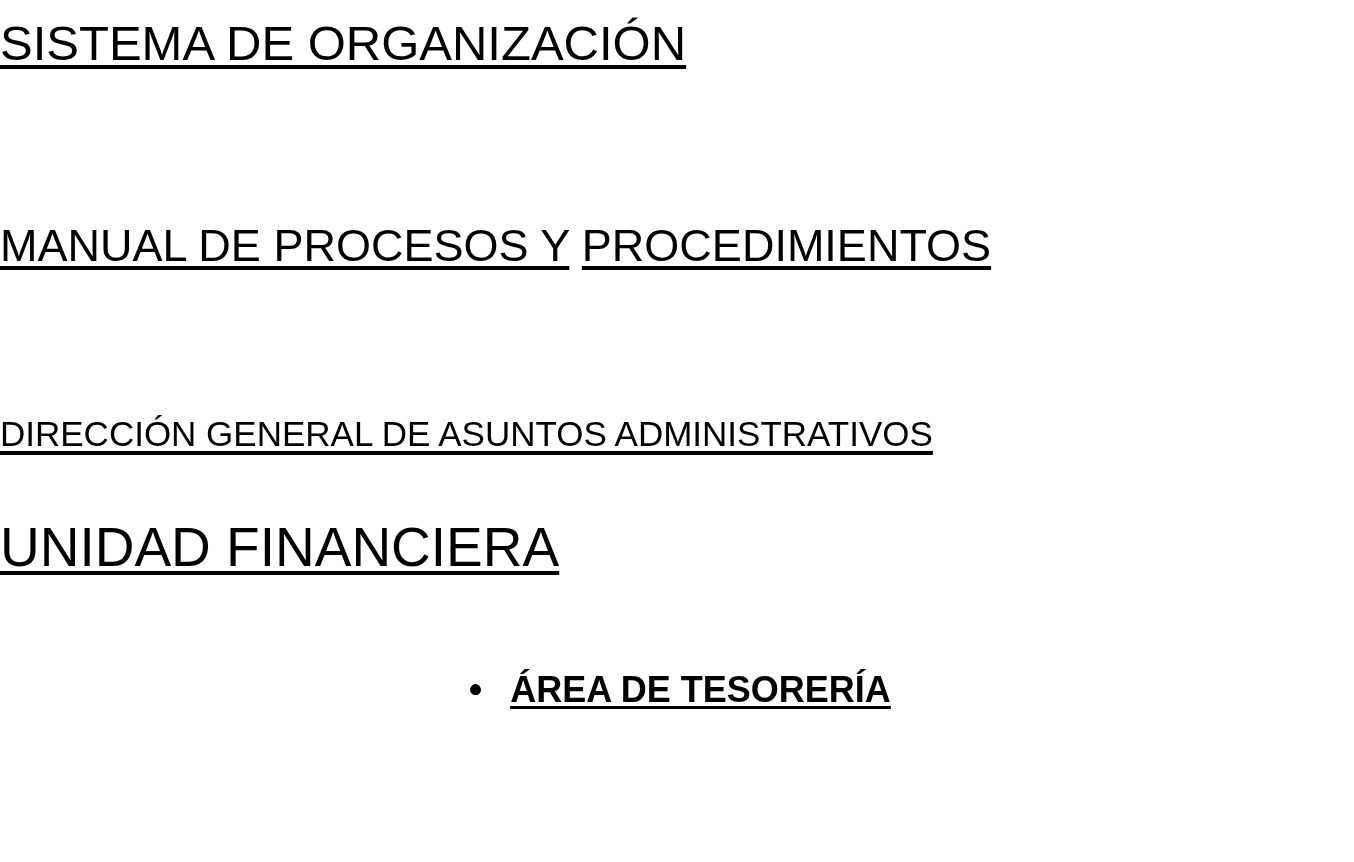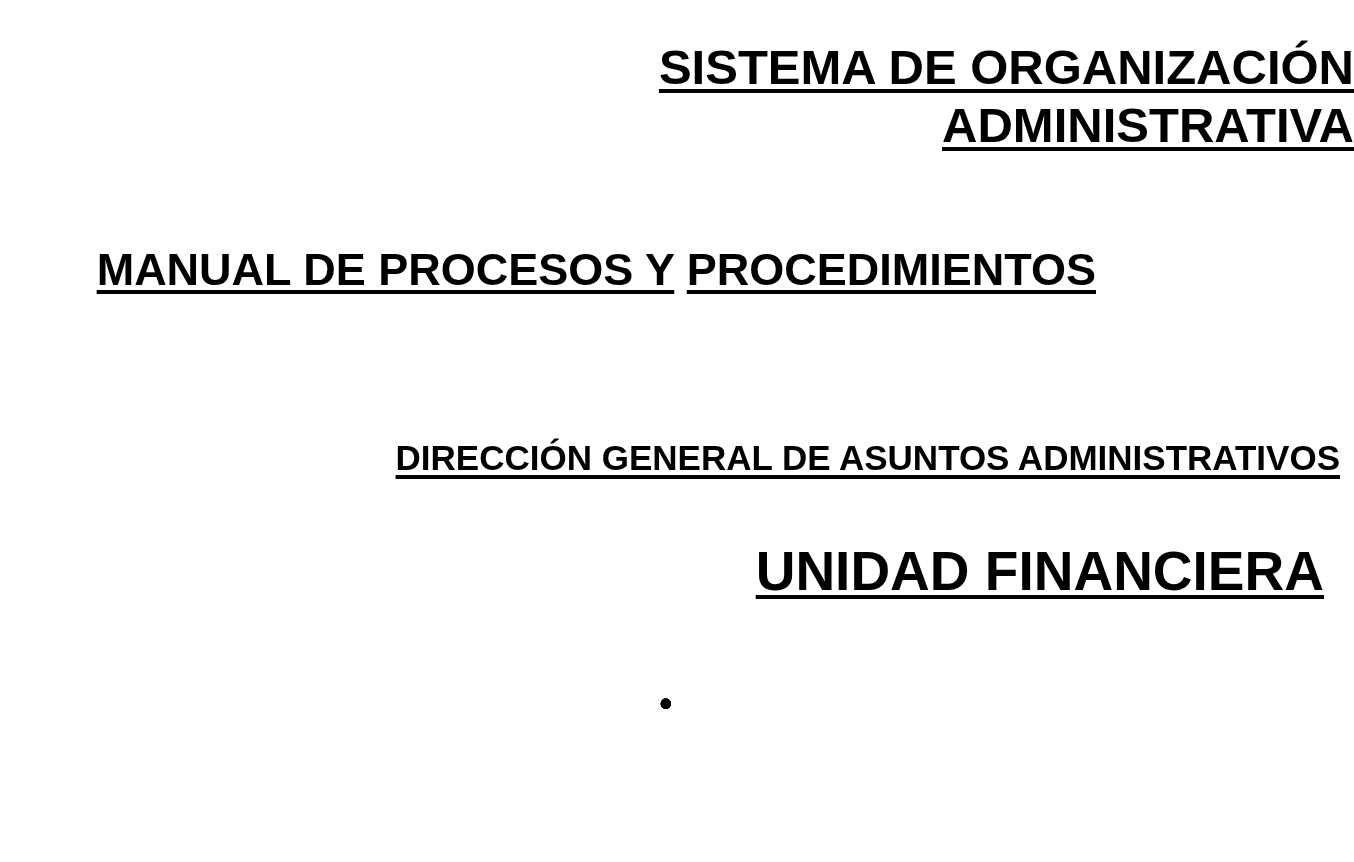--- a/index.html
+++ b/index.html
@@ -15,23 +15,22 @@
     overflow: hidden;
   }
   .page {
     position: relative;
     width: 1354px;
     height: 862px;
     box-sizing: border-box;
     padding: 0;
   }
   .block {
-    text-align: right;
-    font-weight: bold;
-    margin-top: 24px;
+    text-align: left;
+    font-weight: normal;
   }
   .u {
     text-decoration: underline;
     text-decoration-thickness: 4px;
     text-underline-offset: 5px;
   }
   
   #title-primary {
     position: absolute;
     top: 14px;
@@ -110,21 +109,20 @@
   }
   .center-wrap { text-align: center; }
 </style>
 </head>
 <body>
 
 <div class="page">
 
   <div id="title-primary" class="block">
     <span class="line1 u">SISTEMA DE ORGANIZACIÓN</span>
-    <span class="line2 u">ADMINISTRATIVA</span>
   </div>
 
   <div id="title-secondary" class="block">
     <span class="line1 u">MANUAL DE PROCESOS Y</span>
     <span class="line2 u">PROCEDIMIENTOS</span>
   </div>
 
   <div id="title-department" class="block">
     <span class="u">DIRECCIÓN GENERAL DE ASUNTOS ADMINISTRATIVOS</span>
   </div>
@@ -136,17 +134,18 @@
   <div id="area-list" class="center-wrap">
     <ul>
       <li>
         <span class="bullet">•</span>
       </li>
       <li>
         <span class="bullet">•</span>
       </li>
       <li>
         <span class="bullet">•</span>
+        <span class="txt">ÁREA DE TESORERÍA</span>
       </li>
     </ul>
   </div>
 
 </div>
 
 </body></html>

